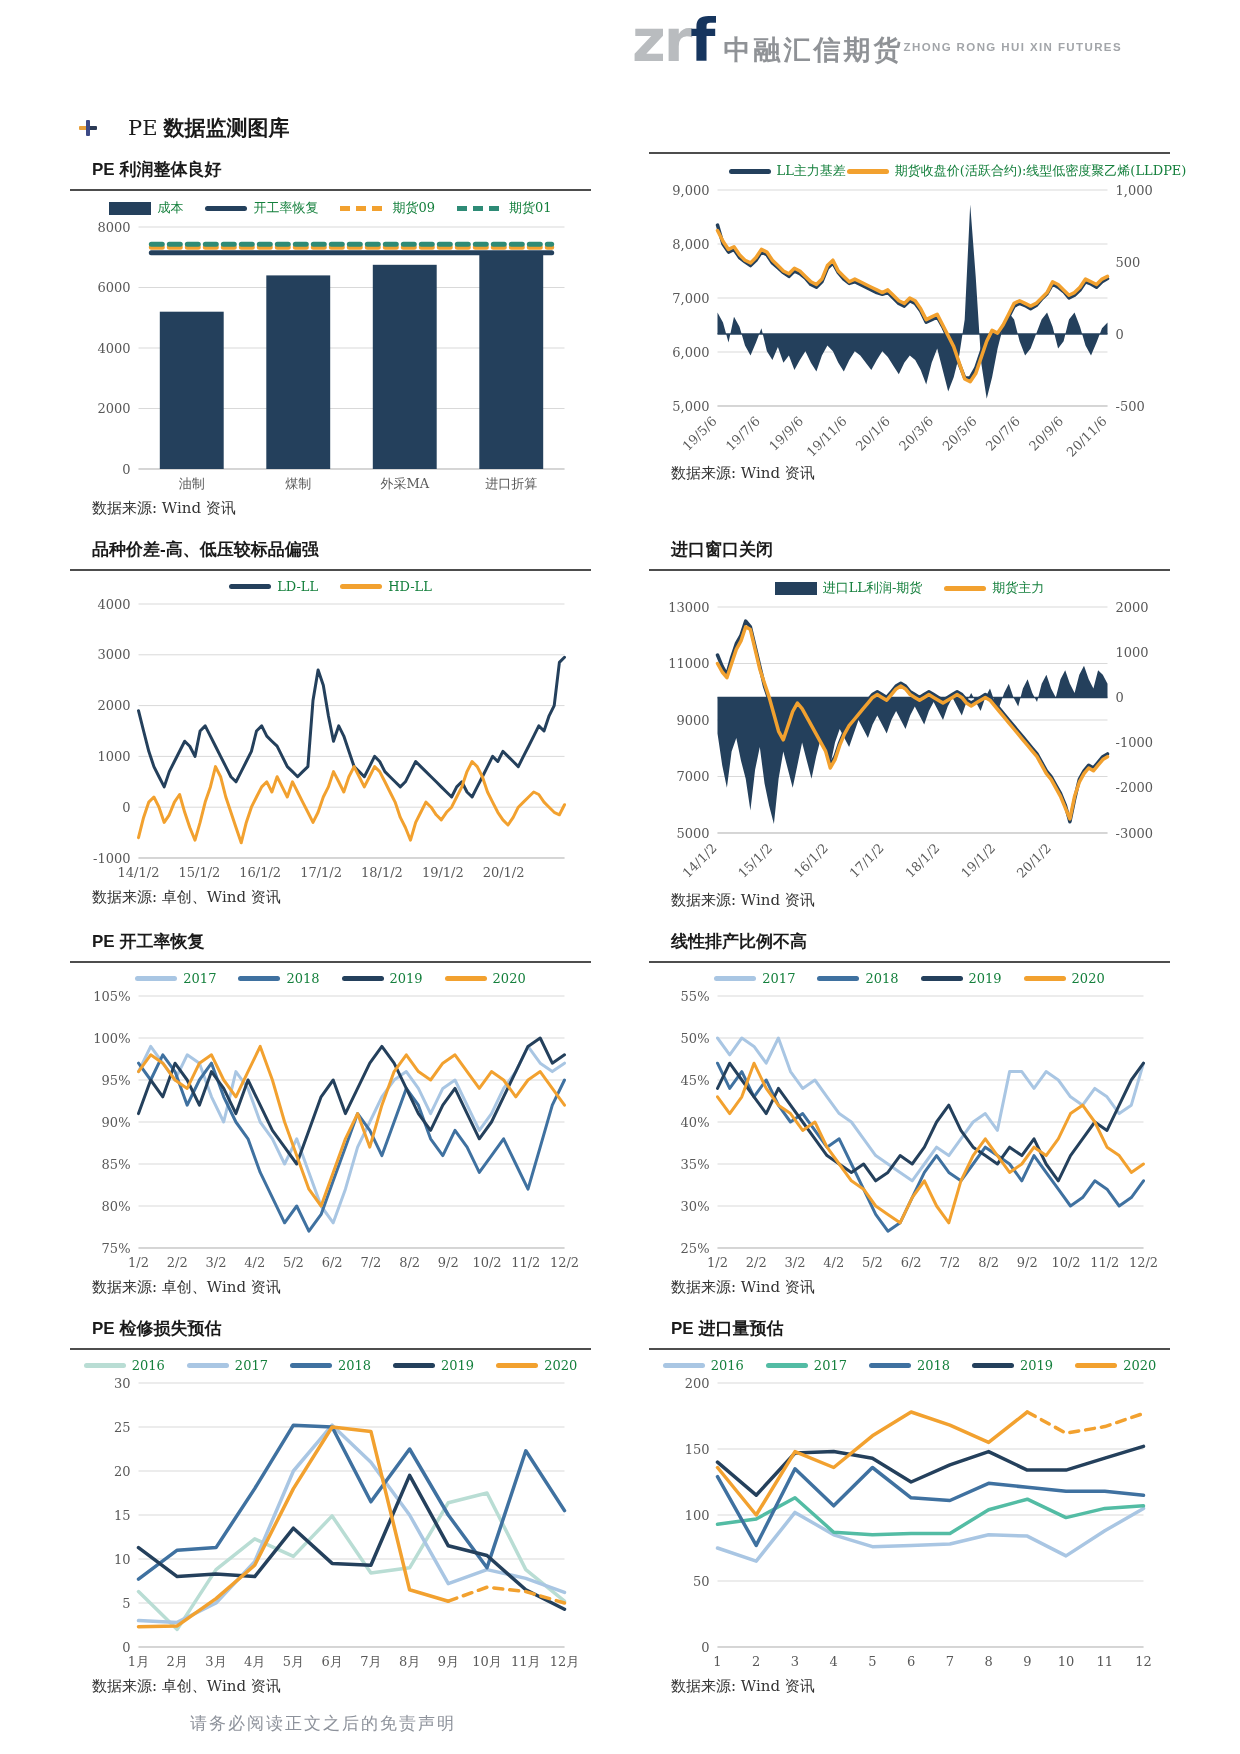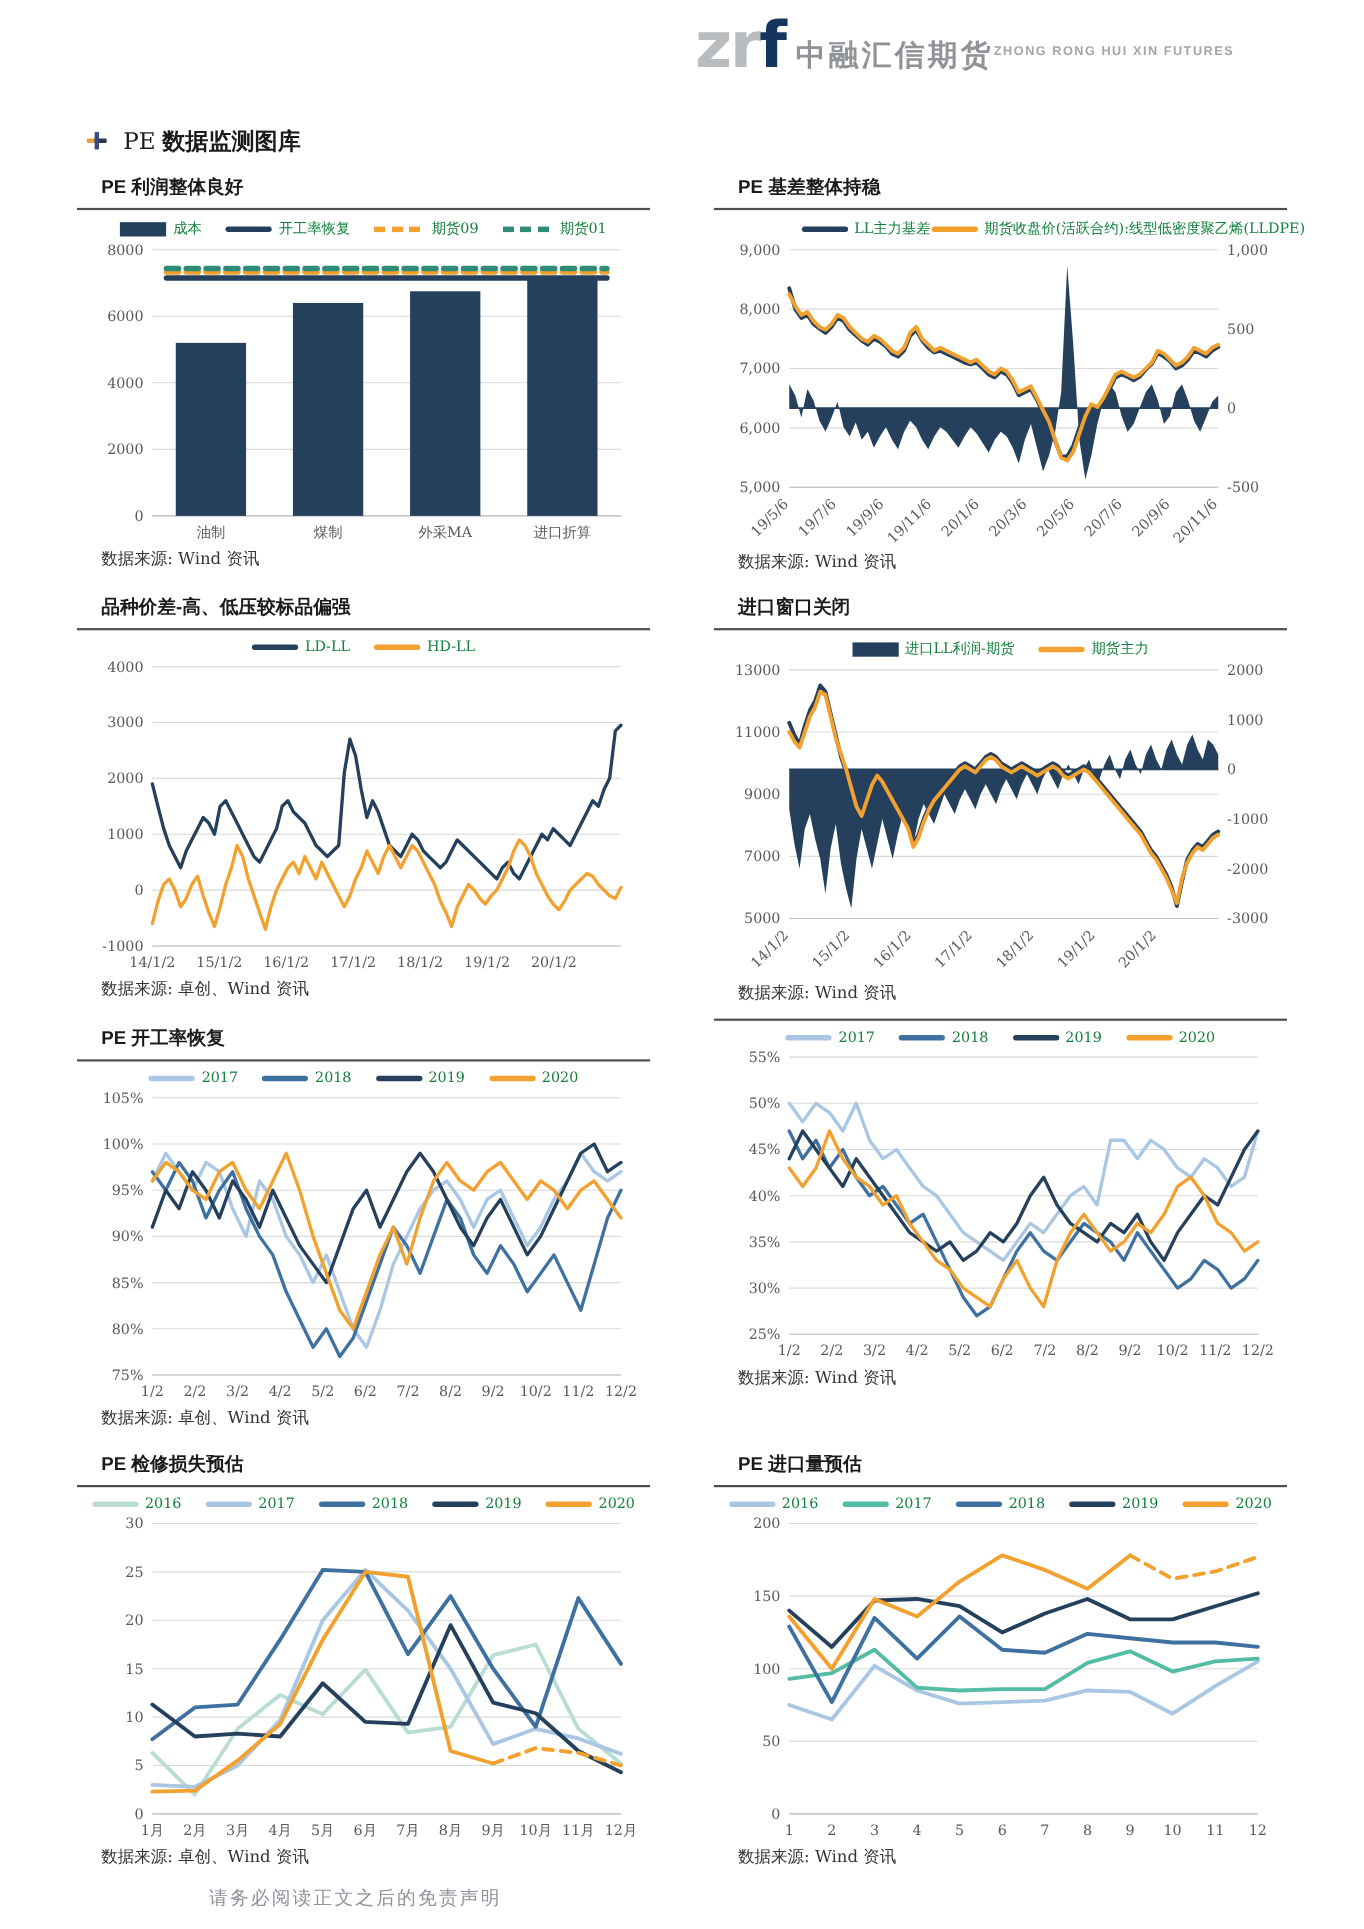--- a/index.html
+++ b/index.html
@@ -8,21 +8,21 @@
   
   .hdr{display:flex;justify-content:flex-end;align-items:flex-start;height:86px;}
   .logo{display:flex;align-items:flex-end;gap:10px;margin-right:48px;}
   .logo-mark{font-family:"DejaVu Sans",sans-serif;font-weight:bold;font-size:58px;line-height:46px;letter-spacing:-2px;text-align:right;}
   .logo-zr{color:#b9bcbf;}
   .logo-f{color:#16355e;}
   .logo-txt{display:flex;flex-direction:row;line-height:1;}
   .logo-cn{color:#8f9296;font-size:27px;font-weight:bold;letter-spacing:3px;}
   .logo-en{color:#a2a5a9;font-size:11.5px;font-weight:bold;letter-spacing:1.4px;margin-top:5px;}
   
-  .sec{display:flex;align-items:center;gap:14px;margin:10px 0 4px 8px;}
+  .sec{display:flex;align-items:center;gap:30px;margin:10px 0 4px 8px;}
   .bullet{position:relative;width:20px;height:20px;flex:0 0 auto;}
   .bullet .h1{position:absolute;left:1px;top:8px;width:8px;height:4px;background:#e8a13c;border-radius:1px;}
   .bullet .h2{position:absolute;left:8px;top:8px;width:11px;height:4px;background:#2b3a55;border-radius:1px;}
   .bullet .v{position:absolute;left:8px;top:2px;width:4px;height:16px;background:#3d4a86;border-radius:1px;}
   .sec-title{font-size:21px;font-weight:bold;}
   .sec-title .pe{font-family:"DejaVu Serif",serif;font-weight:normal;margin-right:6px;}
   
   .grid{display:grid;grid-template-columns:1fr 1fr;column-gap:58px;row-gap:14px;margin-top:10px;}
   .chart-block{min-width:0;}
   .c-title{font-size:17px;font-weight:bold;margin:6px 0 8px 22px;}
@@ -106,21 +106,20 @@
             <rect x="292.3" y="47.8" width="63.9" height="204.2" fill="#24405c"></rect>
             <rect x="398.8" y="37.2" width="63.9" height="214.8" fill="#24405c"></rect>
             <line x1="70.8" x2="471.2" y1="35.7" y2="35.7" stroke="#24405c" stroke-width="5" stroke-linecap="round"></line>
             <line x1="70.8" x2="471.2" y1="30.3" y2="30.3" stroke="#f2a12f" stroke-width="5" stroke-dasharray="11 7" stroke-linecap="round"></line>
             <line x1="70.8" x2="471.2" y1="27.2" y2="27.2" stroke="#2e8b76" stroke-width="5" stroke-dasharray="11 7" stroke-linecap="round"></line>
           </svg>
         </div>
       <div class="c-src">数据来源: Wind 资讯</div>
     </div>
     <div class="chart-block">
-      <div class="c-title">PE 基差整体持稳</div>
       <div class="rule"></div>
       <div>
           <div class="legend stack">
             <span class="it">
               <span class="sw-line" style="background: rgb(36, 64, 92);"></span>
               <span>LL主力基差</span>
             </span>
             <span class="it">
               <span class="sw-line" style="background: rgb(242, 161, 47);"></span>
               <span>期货收盘价(活跃合约):线型低密度聚乙烯(LLDPE)</span>
@@ -300,20 +299,21 @@
             <line x1="58" x2="484" y1="262" y2="262" stroke="#bfbfbf" stroke-width="1"></line>
             <path d="M58.0,85.6 L70.2,60.4 L82.3,77.2 L94.5,94.0 L106.7,68.8 L118.9,77.2 L131.0,110.8 L143.2,136.0 L155.4,85.6 L167.5,102.4 L179.7,136.0 L191.9,152.8 L204.1,178.0 L216.2,152.8 L228.4,186.4 L240.6,220.0 L252.7,236.8 L264.9,203.2 L277.1,161.2 L289.3,136.0 L301.4,110.8 L313.6,94.0 L325.8,85.6 L337.9,102.4 L350.1,127.6 L362.3,102.4 L374.5,94.0 L386.6,119.2 L398.8,144.4 L411.0,127.6 L423.1,102.4 L435.3,85.6 L447.5,60.4 L459.7,77.2 L471.8,85.6 L484.0,77.2" fill="none" stroke="#a9c6e3" stroke-width="3" stroke-linejoin="round" stroke-linecap="round"></path>
             <path d="M58.0,77.2 L70.2,94.0 L82.3,68.8 L94.5,85.6 L106.7,119.2 L118.9,94.0 L131.0,77.2 L143.2,110.8 L155.4,136.0 L167.5,152.8 L179.7,186.4 L191.9,211.6 L204.1,236.8 L216.2,220.0 L228.4,245.2 L240.6,228.4 L252.7,194.8 L264.9,161.2 L277.1,127.6 L289.3,144.4 L301.4,169.6 L313.6,136.0 L325.8,102.4 L337.9,119.2 L350.1,152.8 L362.3,169.6 L374.5,144.4 L386.6,161.2 L398.8,186.4 L411.0,169.6 L423.1,152.8 L435.3,178.0 L447.5,203.2 L459.7,161.2 L471.8,119.2 L484.0,94.0" fill="none" stroke="#3f71a0" stroke-width="3" stroke-linejoin="round" stroke-linecap="round"></path>
             <path d="M58.0,127.6 L70.2,94.0 L82.3,110.8 L94.5,77.2 L106.7,94.0 L118.9,119.2 L131.0,85.6 L143.2,102.4 L155.4,127.6 L167.5,94.0 L179.7,119.2 L191.9,144.4 L204.1,161.2 L216.2,178.0 L228.4,144.4 L240.6,110.8 L252.7,94.0 L264.9,127.6 L277.1,102.4 L289.3,77.2 L301.4,60.4 L313.6,77.2 L325.8,102.4 L337.9,127.6 L350.1,144.4 L362.3,119.2 L374.5,102.4 L386.6,127.6 L398.8,152.8 L411.0,136.0 L423.1,110.8 L435.3,85.6 L447.5,60.4 L459.7,52.0 L471.8,77.2 L484.0,68.8" fill="none" stroke="#24405c" stroke-width="3" stroke-linejoin="round" stroke-linecap="round"></path>
             <path d="M58.0,85.6 L70.2,68.8 L82.3,77.2 L94.5,94.0 L106.7,102.4 L118.9,77.2 L131.0,68.8 L143.2,94.0 L155.4,110.8 L167.5,85.6 L179.7,60.4 L191.9,94.0 L204.1,136.0 L216.2,169.6 L228.4,203.2 L240.6,220.0 L252.7,186.4 L264.9,152.8 L277.1,127.6 L289.3,161.2 L301.4,119.2 L313.6,85.6 L325.8,68.8 L337.9,85.6 L350.1,94.0 L362.3,77.2 L374.5,68.8 L386.6,85.6 L398.8,102.4 L411.0,85.6 L423.1,94.0 L435.3,110.8 L447.5,94.0 L459.7,85.6 L471.8,102.4 L484.0,119.2" fill="none" stroke="#f2a12f" stroke-width="3" stroke-linejoin="round" stroke-linecap="round"></path>
           </svg>
         </div>
       <div class="c-src">数据来源: 卓创、Wind 资讯</div>
     </div>
     <div class="chart-block">
+      <div class="c-title">线性排产比例不高</div>
       <div class="rule"></div>
       <div>
           <div class="legend">
             <span class="it">
               <span class="sw-line" style="background: rgb(169, 198, 227);"></span>
               <span>2017</span>
             </span>
             <span class="it">
               <span class="sw-line" style="background: rgb(63, 113, 160);"></span>
               <span>2018</span>

